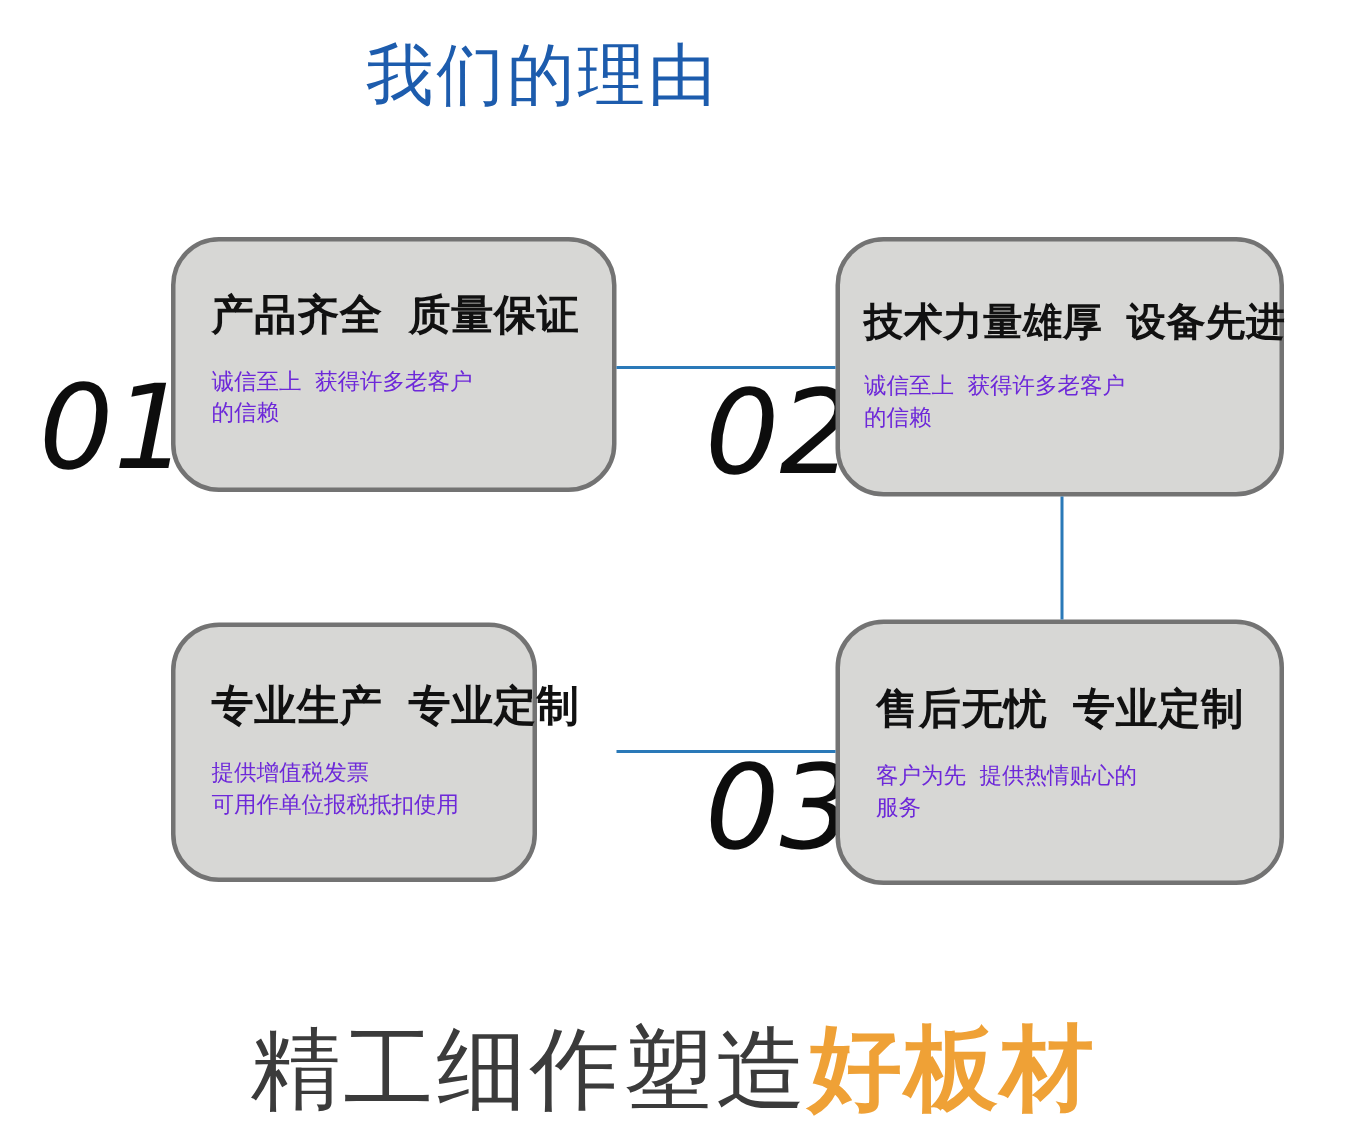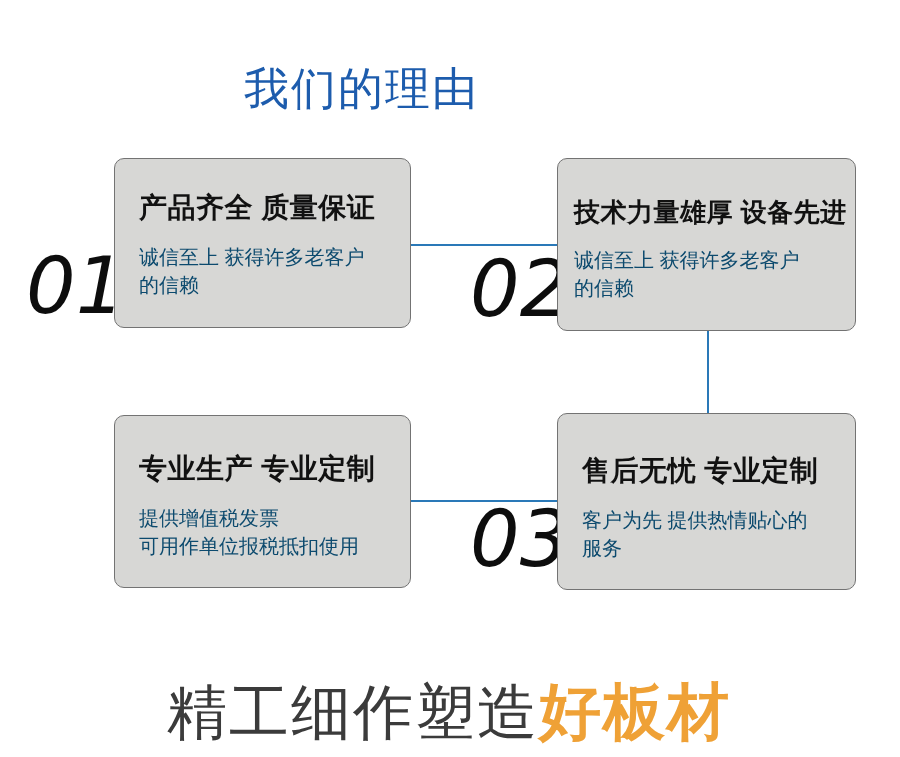--- a/index.html
+++ b/index.html
@@ -31,51 +31,51 @@
     line-height: 1.12;
     letter-spacing: 3px;
   }
   .title-rest {
     font-size: 45px;
     font-weight: 500;
     color: #1d5cad;
     margin-left: 16px;
     padding-bottom: 7px;
     letter-spacing: 2px;
-    margin-top: 39px;
   }
 
   
   .card {
     position: absolute;
     background: #d7d7d5;
-    border: 1px solid #737373;
-    border-radius: 10px;
+    border: 3px solid #737373;
+    border-radius: 32px;
     box-sizing: border-box;
     padding: 30px 18px 0 24px;
+    font-family: Liberation Mono, monospace;
   }
   .card h3 {
     margin: 0;
     font-size: 28px;
     font-weight: 700;
     color: #111111;
     white-space: nowrap;
     letter-spacing: 0.5px;
   }
   .card p {
     margin: 16px 0 0;
-    font-size: 20px;
+    font-size: 15px;
     line-height: 1.42;
-    color: #0c4a6e;
+    color: #6d28d9;
     white-space: pre-line;
   }
   .c1 { left: 114px; top: 158px; width: 297px; height: 170px; }
   .c2 { left: 557px; top: 158px; width: 299px; height: 173px; padding-top: 36px; padding-left: 16px; }
   .c2 h3 { font-size: 26px; }
-  .c4 { left: 114px; top: 415px; width: 297px; height: 173px; padding-top: 34px; }
+  .c4 { left: 114px; top: 415px; width: 244px; height: 173px; padding-top: 34px; }
   .c3 { left: 557px; top: 413px; width: 299px; height: 177px; padding-top: 38px; }
 
   
   .num {
     position: absolute;
     font-family: "DejaVu Sans", "Liberation Sans", sans-serif;
     font-style: italic;
     font-weight: 400;
     font-size: 78px;
     line-height: 1;

